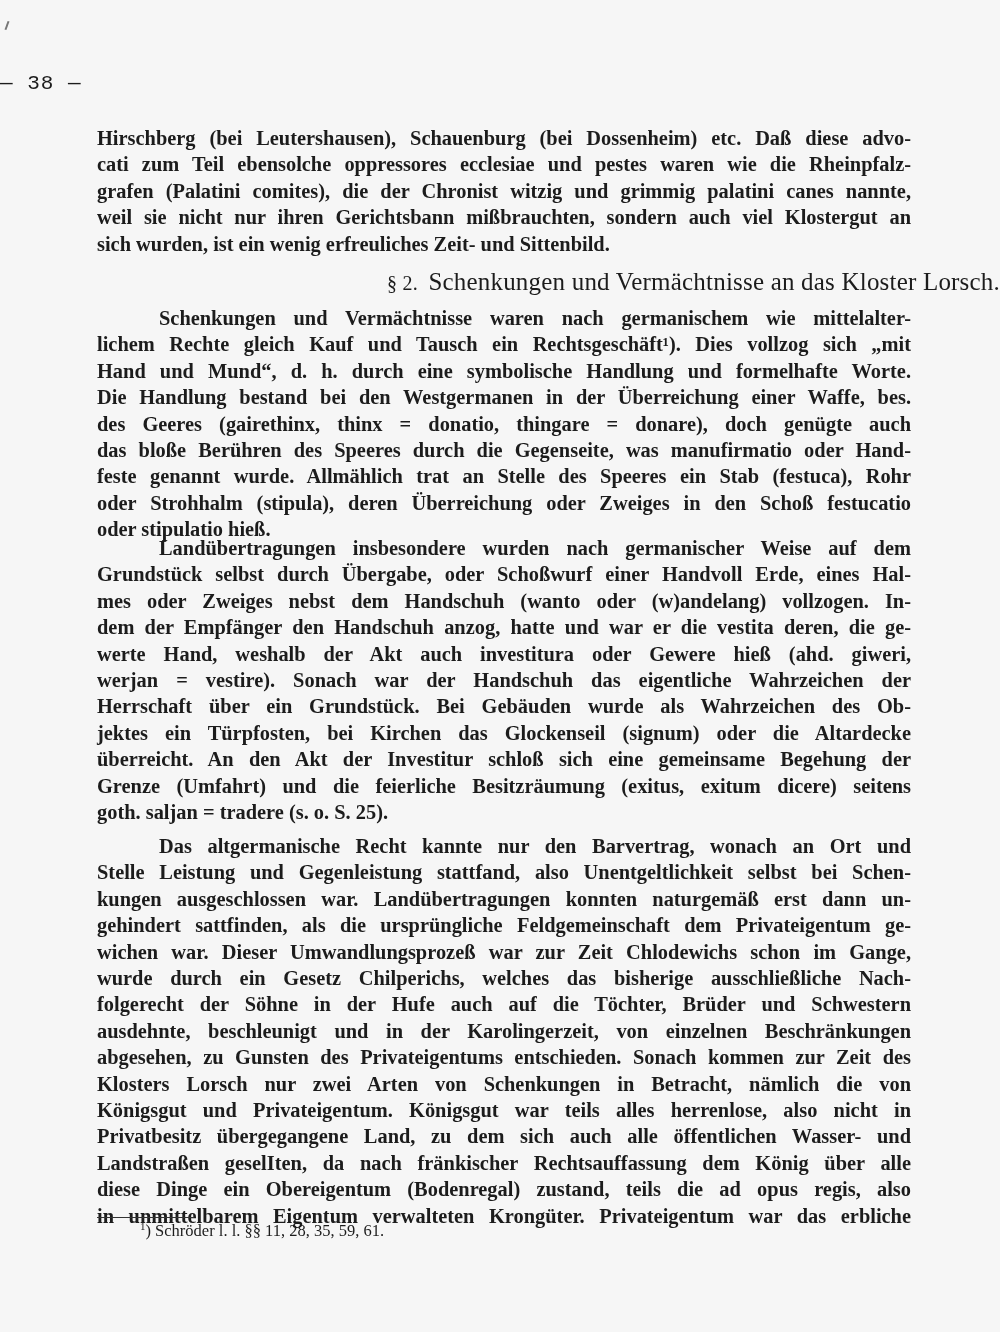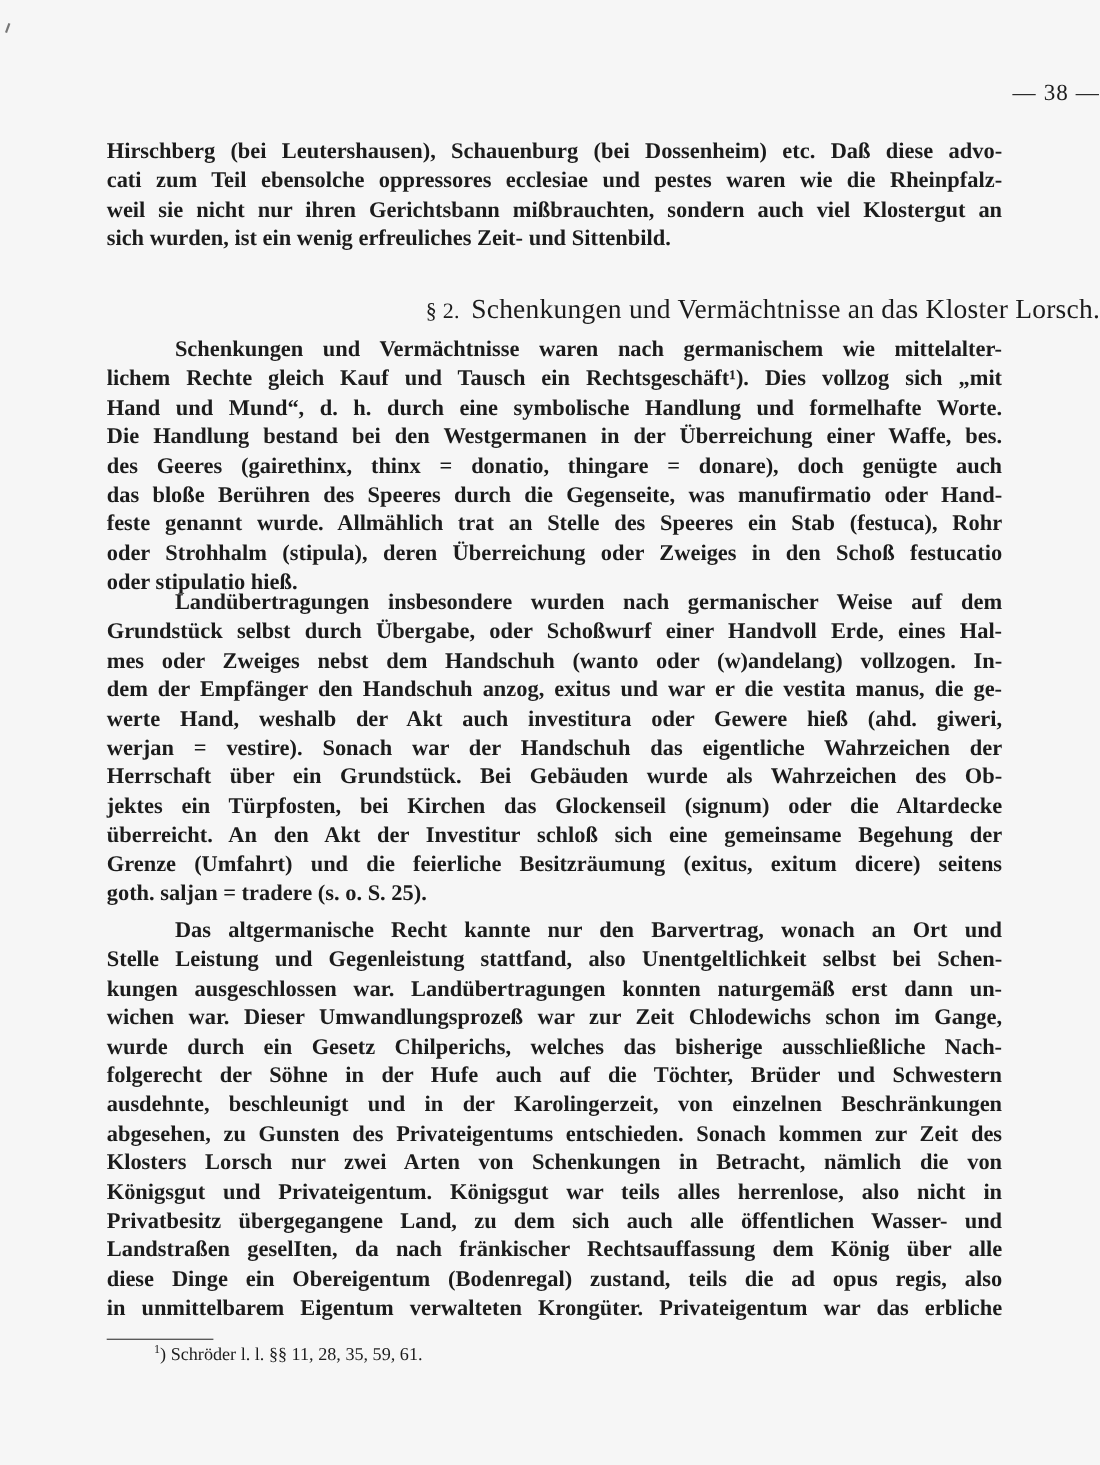--- a/index.html
+++ b/index.html
@@ -4,21 +4,21 @@
 <style>
   html, body { margin: 0; padding: 0; }
   body {
     width: 1000px; height: 1332px; background: #f6f6f6;
     position: relative; overflow: hidden;
     font-family: "Liberation Serif", "DejaVu Serif", serif;
     color: #1c1c1c;
   }
   .page-number {
     position: absolute; top: 72px; left: 0; width: 1000px;
-    text-align: right; font-size: 21px; letter-spacing: 1px;
+    text-align: left; font-size: 21px; letter-spacing: 1px; font-family: Liberation Mono, monospace;
   }
   .text-block {
     position: absolute; left: 97px; width: 814px;
     font-size: 20.4px; line-height: 26.4px;
     text-align: justify; text-align-last: justify; font-weight: bold;
   }
   .line { display: block; white-space: nowrap; text-align: justify; text-align-last: justify; }
   .line.last { text-align-last: left; }
   .line.indent { padding-left: 62px; }
   .heading {
@@ -43,20 +43,21 @@
 </head>
 <body>
 
 <div class="stray-mark"></div>
 
 <div class="page-number">— 38 —</div>
 
 <div class="text-block" style="top:125px;">
   <span class="line">Hirschberg (bei Leutershausen), Schauenburg (bei Dossenheim) etc. Daß diese advo-</span>
   <span class="line">cati zum Teil ebensolche oppressores ecclesiae und pestes waren wie die Rheinpfalz-</span>
+  <span class="line">grafen (Palatini comites), die der Chronist witzig und grimmig palatini canes nannte,</span>
   <span class="line">weil sie nicht nur ihren Gerichtsbann mißbrauchten, sondern auch viel Klostergut an</span>
   <span class="line last">sich wurden, ist ein wenig erfreuliches Zeit- und Sittenbild.</span>
 </div>
 
 <div class="heading">
   <span class="sect">§ 2.</span>
   <span>Schenkungen und Vermächtnisse an das Kloster Lorsch.</span>
 </div>
 
 <div class="text-block" style="top:305px;">
@@ -68,34 +69,35 @@
   <span class="line">das bloße Berühren des Speeres durch die Gegenseite, was manufirmatio oder Hand-</span>
   <span class="line">feste genannt wurde. Allmählich trat an Stelle des Speeres ein Stab (festuca), Rohr</span>
   <span class="line">oder Strohhalm (stipula), deren Überreichung oder Zweiges in den Schoß festucatio</span>
   <span class="line last">oder stipulatio hieß.</span>
 </div>
 
 <div class="text-block" style="top:535px;">
   <span class="line indent">Landübertragungen insbesondere wurden nach germanischer Weise auf dem</span>
   <span class="line">Grundstück selbst durch Übergabe, oder Schoßwurf einer Handvoll Erde, eines Hal-</span>
   <span class="line">mes oder Zweiges nebst dem Handschuh (wanto oder (w)andelang) vollzogen. In-</span>
-  <span class="line">dem der Empfänger den Handschuh anzog, exitus und war er die vestita manus, die ge-</span>
+  <span class="line">dem der Empfänger den Handschuh anzog, hatte und war er die vestita deren, die ge-</span>
   <span class="line">werte Hand, weshalb der Akt auch investitura oder Gewere hieß (ahd. giweri,</span>
   <span class="line">werjan = vestire). Sonach war der Handschuh das eigentliche Wahrzeichen der</span>
   <span class="line">Herrschaft über ein Grundstück. Bei Gebäuden wurde als Wahrzeichen des Ob-</span>
   <span class="line">jektes ein Türpfosten, bei Kirchen das Glockenseil (signum) oder die Altardecke</span>
   <span class="line">überreicht. An den Akt der Investitur schloß sich eine gemeinsame Begehung der</span>
   <span class="line">Grenze (Umfahrt) und die feierliche Besitzräumung (exitus, exitum dicere) seitens</span>
   <span class="line last">goth. saljan = tradere (s. o. S. 25).</span>
 </div>
 
 <div class="text-block" style="top:833px;">
   <span class="line indent">Das altgermanische Recht kannte nur den Barvertrag, wonach an Ort und</span>
   <span class="line">Stelle Leistung und Gegenleistung stattfand, also Unentgeltlichkeit selbst bei Schen-</span>
   <span class="line">kungen ausgeschlossen war. Landübertragungen konnten naturgemäß erst dann un-</span>
+  <span class="line">gehindert sattfinden, als die ursprüngliche Feldgemeinschaft dem Privateigentum ge-</span>
   <span class="line">wichen war. Dieser Umwandlungsprozeß war zur Zeit Chlodewichs schon im Gange,</span>
   <span class="line">wurde durch ein Gesetz Chilperichs, welches das bisherige ausschließliche Nach-</span>
   <span class="line">folgerecht der Söhne in der Hufe auch auf die Töchter, Brüder und Schwestern</span>
   <span class="line">ausdehnte, beschleunigt und in der Karolingerzeit, von einzelnen Beschränkungen</span>
   <span class="line">abgesehen, zu Gunsten des Privateigentums entschieden. Sonach kommen zur Zeit des</span>
   <span class="line">Klosters Lorsch nur zwei Arten von Schenkungen in Betracht, nämlich die von</span>
   <span class="line">Königsgut und Privateigentum. Königsgut war teils alles herrenlose, also nicht in</span>
   <span class="line">Privatbesitz übergegangene Land, zu dem sich auch alle öffentlichen Wasser- und</span>
   <span class="line">Landstraßen geselIten, da nach fränkischer Rechtsauffassung dem König über alle</span>
   <span class="line">diese Dinge ein Obereigentum (Bodenregal) zustand, teils die ad opus regis, also</span>

